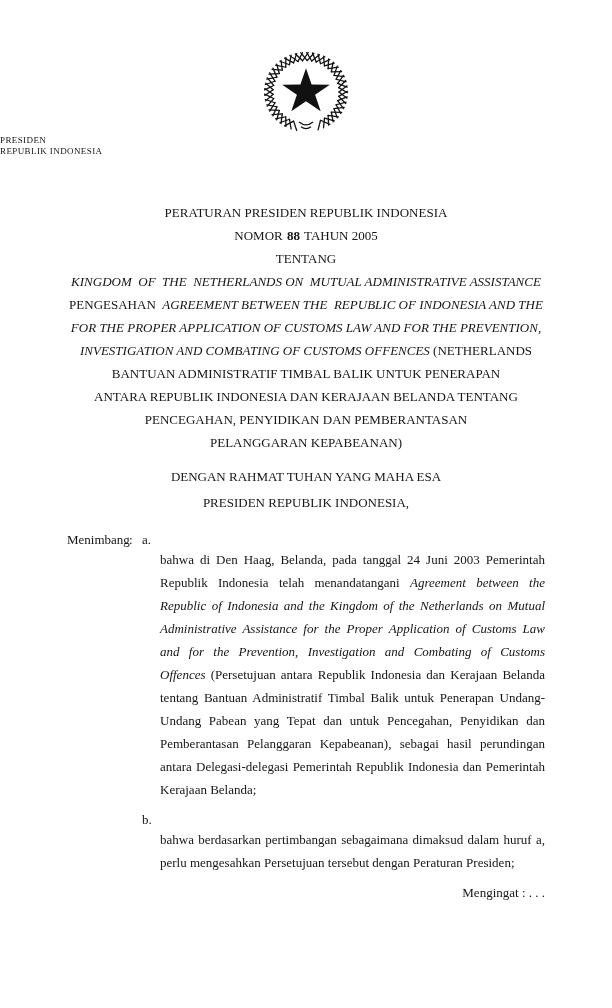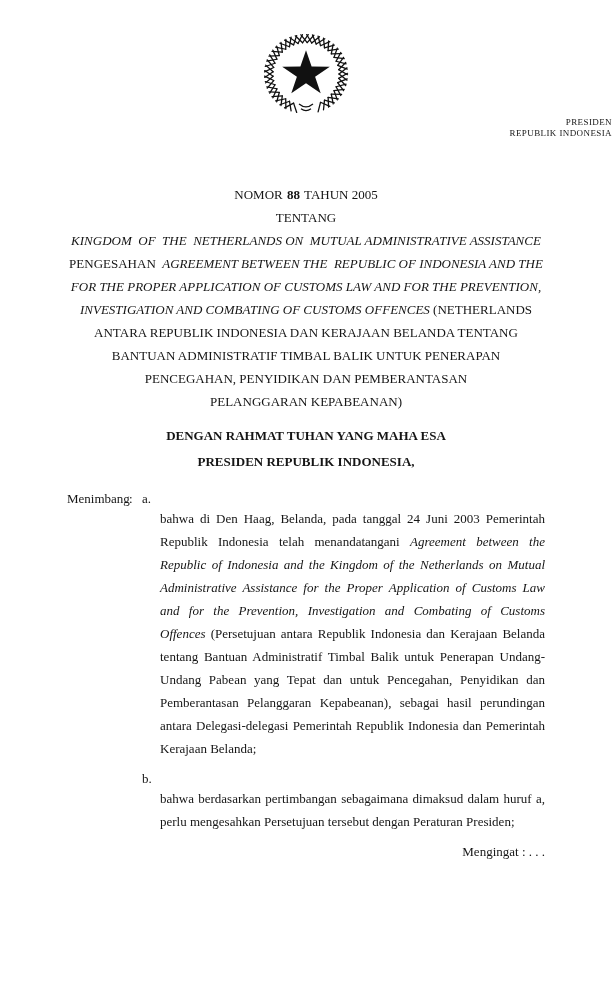--- a/index.html
+++ b/index.html
@@ -7,41 +7,41 @@
     position: relative;
     width: 612px;
     height: 1008px;
     margin: 0 auto;
     background: #ffffff;
     color: #151515;
     font-family: "Liberation Serif", "DejaVu Serif", serif;
     overflow: hidden;
   }
   
-  .letterhead { text-align: right; padding-top: 34px; }
+  .letterhead { text-align: left; padding-top: 52px; }
   .emblem-svg { display: block; margin: 0 auto; }
   .org-line1 {
     font-size: 9px; letter-spacing: .4px; margin-top: 3px; line-height: 11px;
   }
   .org-line2 {
     font-size: 9px; letter-spacing: .4px; line-height: 11px;
   }
   
   .title-block { margin-top: 44px; text-align: center; font-size: 13px; }
   .title-block .tline { line-height: 23px; white-space: pre-wrap; }
   .nomor-number { font-weight: bold; padding: 0 1px; }
   
   .subject-block {
     text-align: center; font-size: 13px; margin: 0 66px;
   }
   .subject-block .sline { line-height: 23px; white-space: pre-wrap; }
   .it { font-style: italic; }
   
   .preamble { margin-top: 10px; text-align: center; font-size: 13px; }
-  .preamble div { line-height: 26px; font-weight: bold; }
+  .preamble div { line-height: 26px; }
   
   .considering {
     margin: 12px 67px 0 67px;
     font-size: 13px;
   }
   .consider-row {
     display: grid;
     grid-template-columns: 62px 13px 18px 1fr;
     line-height: 23px;
   }
@@ -148,31 +148,32 @@
           <line x1="62.5" y1="71.7" x2="71.8" y2="76.0"></line>
         </g>
       <polygon points="48,17 53.6,34.2 71.8,34.3 57.1,45 62.7,62.2 48,51.6 33.3,62.2 38.9,45 24.2,34.3 42.4,34.2" fill="#111"></polygon>
       <path d="M41,73.5 q7,6 14,0 M43,78.5 q5,4 10,0" stroke="#111" stroke-width="1.2" fill="none"></path>
     </svg>
     <div class="org-line1">PRESIDEN</div>
     <div class="org-line2">REPUBLIK INDONESIA</div>
   </div>
 
   <div class="title-block">
+    <div class="tline">PERATURAN PRESIDEN REPUBLIK INDONESIA</div>
     <div class="tline"><span>NOMOR </span><b class="nomor-number">88</b><span> TAHUN 2005</span></div>
     <div class="tline">TENTANG</div>
   </div>
 
   <div class="subject-block">
     <div class="sline"><span></span><span class="it">KINGDOM  OF  THE  NETHERLANDS ON  MUTUAL ADMINISTRATIVE ASSISTANCE</span><span></span></div>
     <div class="sline"><span>PENGESAHAN  </span><span class="it">AGREEMENT BETWEEN THE  REPUBLIC OF INDONESIA AND THE</span><span></span></div>
     <div class="sline"><span></span><span class="it">FOR THE PROPER APPLICATION OF CUSTOMS LAW AND FOR THE PREVENTION,</span><span></span></div>
     <div class="sline"><span></span><span class="it">INVESTIGATION AND COMBATING OF CUSTOMS OFFENCES</span><span> (NETHERLANDS</span></div>
+    <div class="sline"><span>BANTUAN ADMINISTRATIF TIMBAL BALIK UNTUK PENERAPAN</span><span class="it"></span><span></span></div>
     <div class="sline"><span>ANTARA REPUBLIK INDONESIA DAN KERAJAAN BELANDA TENTANG</span><span class="it"></span><span></span></div>
-    <div class="sline"><span>BANTUAN ADMINISTRATIF TIMBAL BALIK UNTUK PENERAPAN</span><span class="it"></span><span></span></div>
     <div class="sline"><span>PENCEGAHAN, PENYIDIKAN DAN PEMBERANTASAN</span><span class="it"></span><span></span></div>
     <div class="sline"><span>PELANGGARAN KEPABEANAN)</span><span class="it"></span><span></span></div>
   </div>
 
   <div class="preamble">
     <div>DENGAN RAHMAT TUHAN YANG MAHA ESA</div>
     <div>PRESIDEN REPUBLIK INDONESIA,</div>
   </div>
 
   <div class="considering">

